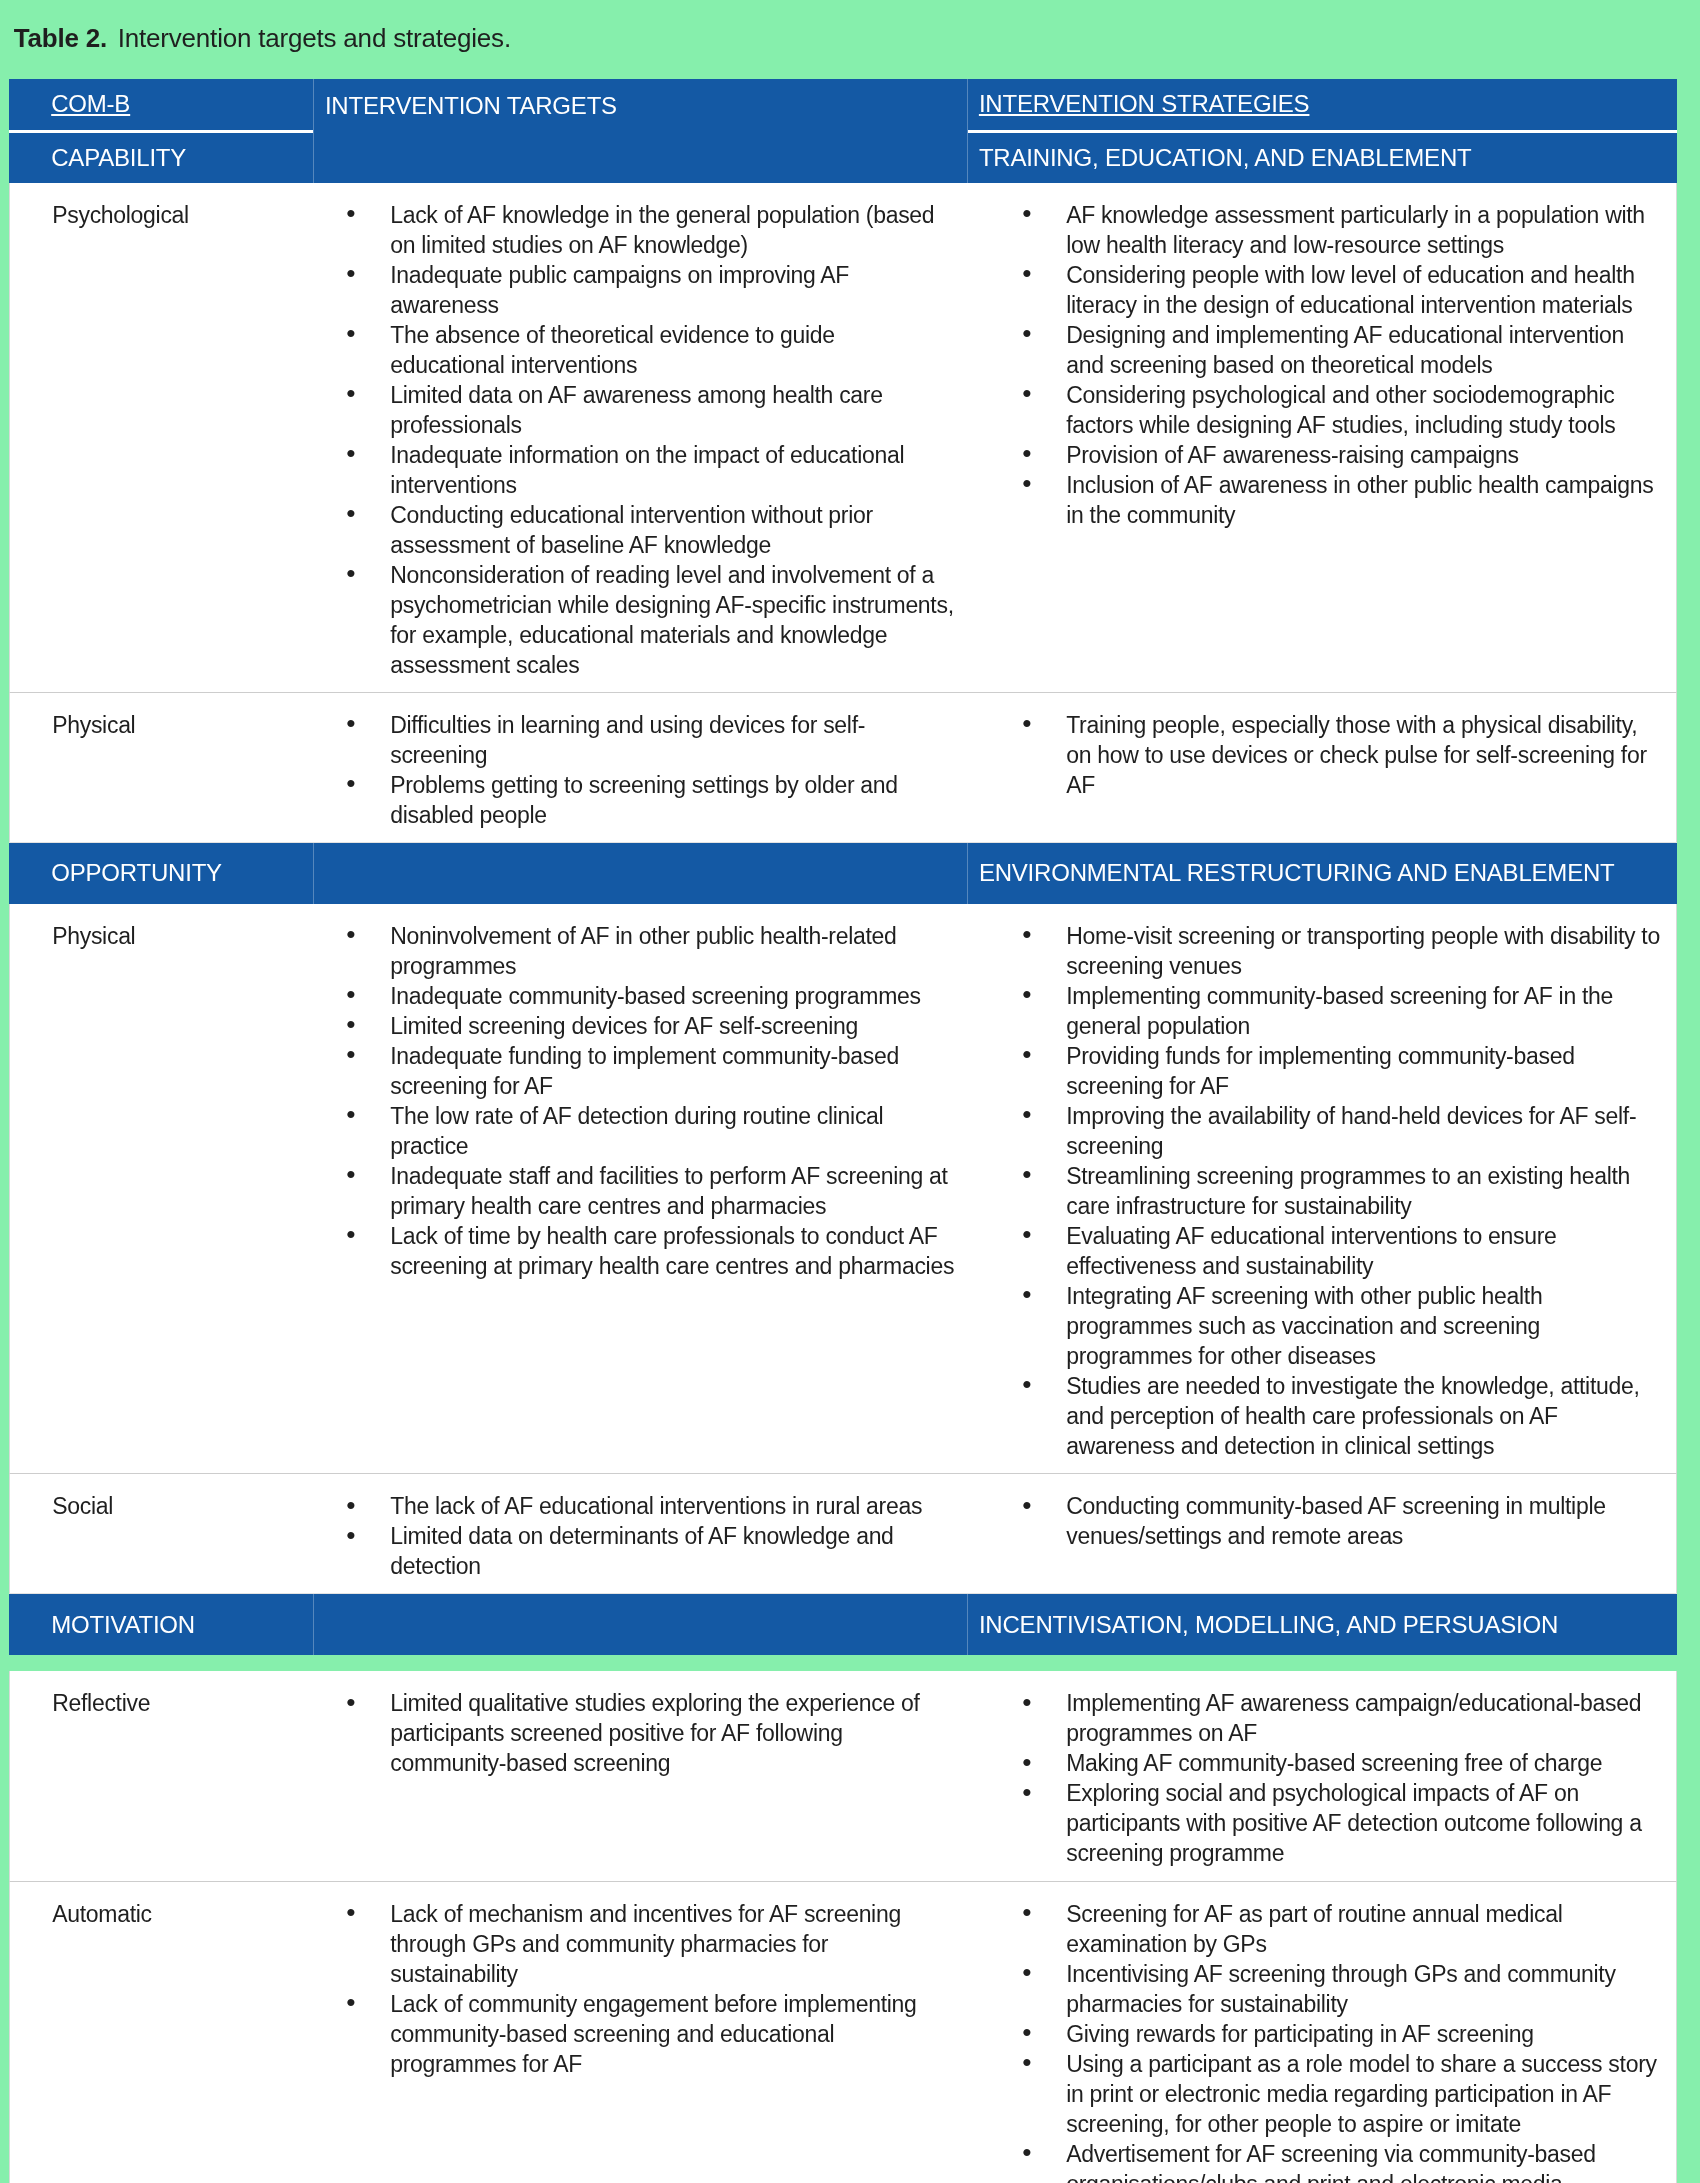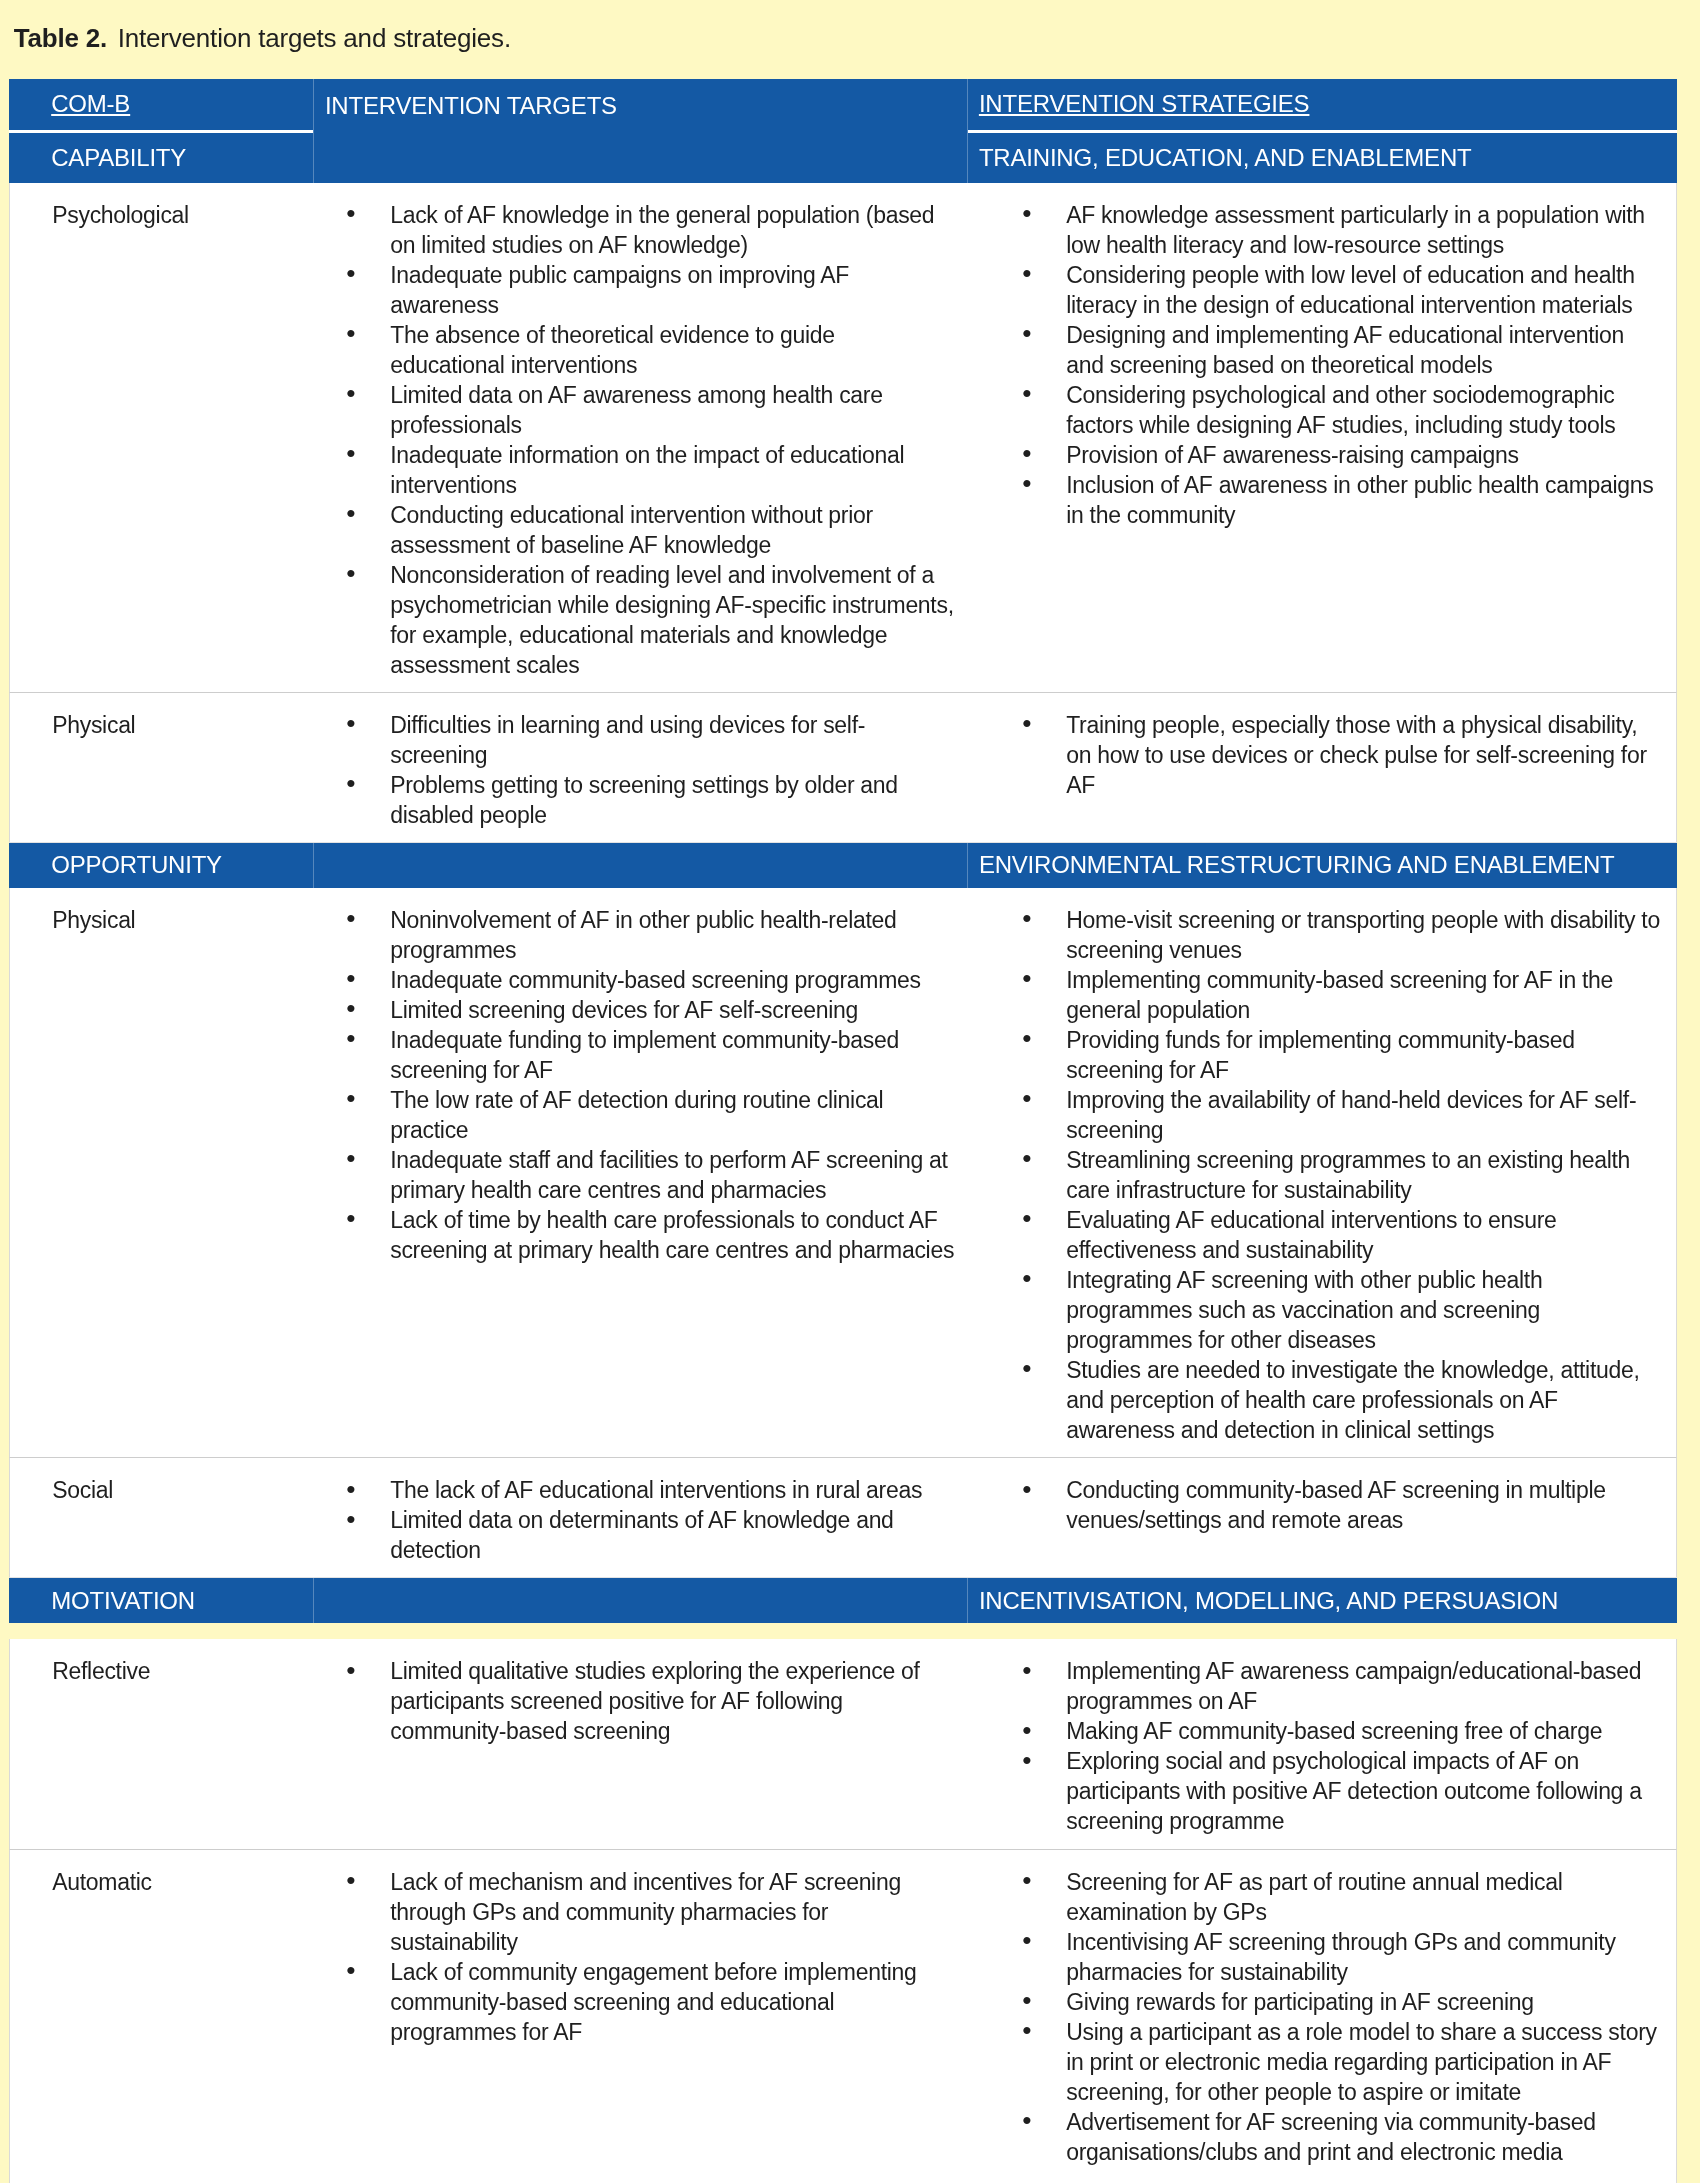--- a/index.html
+++ b/index.html
@@ -1,19 +1,19 @@
 <!DOCTYPE html>
 <html style="--blue: #1459A4;font-size:12.2px"><head>
 <meta charset="utf-8">
 <style>
   html,body { margin:0; padding:0; background:#ffffff; }
   .page {
     position:relative;
     width:1701px; height:2183px;
-    background:#fef9c3;
+    background:#86efac;
     overflow:hidden;
     font-family:"Liberation Sans", sans-serif;
     color:#1f1f1f;
     box-sizing:border-box;
     padding:20px 24px 0 9.2px;
   }
   
   .caption { font-size:26px; line-height:31px; margin:3.1px 0 24.5px 4.6px; letter-spacing:-0.2px; }
   .caption-label { font-weight:bold; }
   .caption-text { margin-left:10.7px; }
@@ -35,21 +35,21 @@
   .underl { border-bottom:3.1px solid #ffffff;text-decoration:underline; }
   .hpad1 { padding-left:42px; }
   .hpad2 { padding-left:10.7px; }
 
   .section-bar {
     background:var(--blue,#1459A4); color:#ffffff;
     border-top:1.5px solid #e3e3e3;
   }
   .scell {
     display:flex; align-items:center;
-    height:45px; font-size:24px; letter-spacing:-0.2px;
+    height:61px; font-size:24px; letter-spacing:-0.2px;
   }
   .scell + .scell { border-left:1.5px solid rgba(255,255,255,0.28); }
   .s1 { padding-left:42px; }
   .s3 { padding-left:10.7px; }
 
   
   .row {
     background:#ffffff;
     border-left:1.5px solid #d9d9d9;
     border-right:1.5px solid #d9d9d9;

